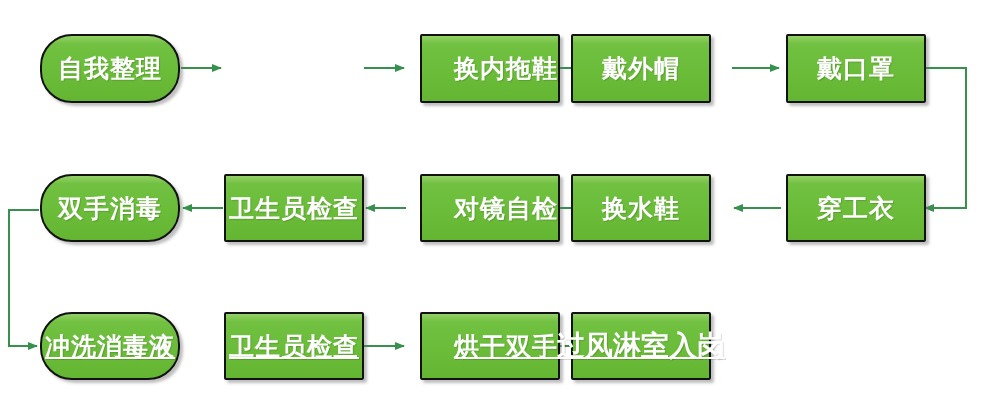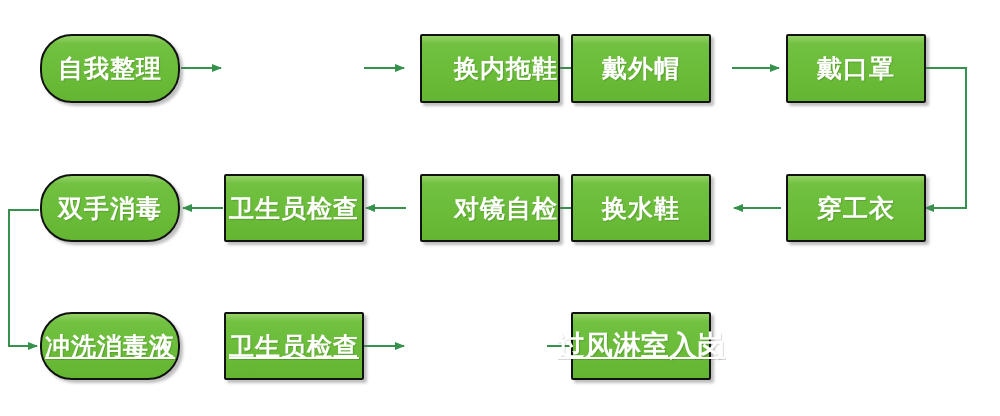--- a/index.html
+++ b/index.html
@@ -101,15 +101,16 @@
   <div class="node r1 c5">戴口罩</div>
 
   <div class="node r2 c5">穿工衣</div>
   <div class="node r2 c3">对镜自检</div>
   <div class="node r2 c4">换水鞋</div>
   <div class="node r2 c2">卫生员检查</div>
   <div class="node r2 c1">双手消毒</div>
 
   <div class="node r3 c1">冲洗消毒液</div>
   <div class="node r3 c2">卫生员检查</div>
+  <div class="node r3 c3">烘干双手</div>
   <div class="node r3 c4 small">过风淋室入岗</div>
 
 </div>
 
 </body></html>

